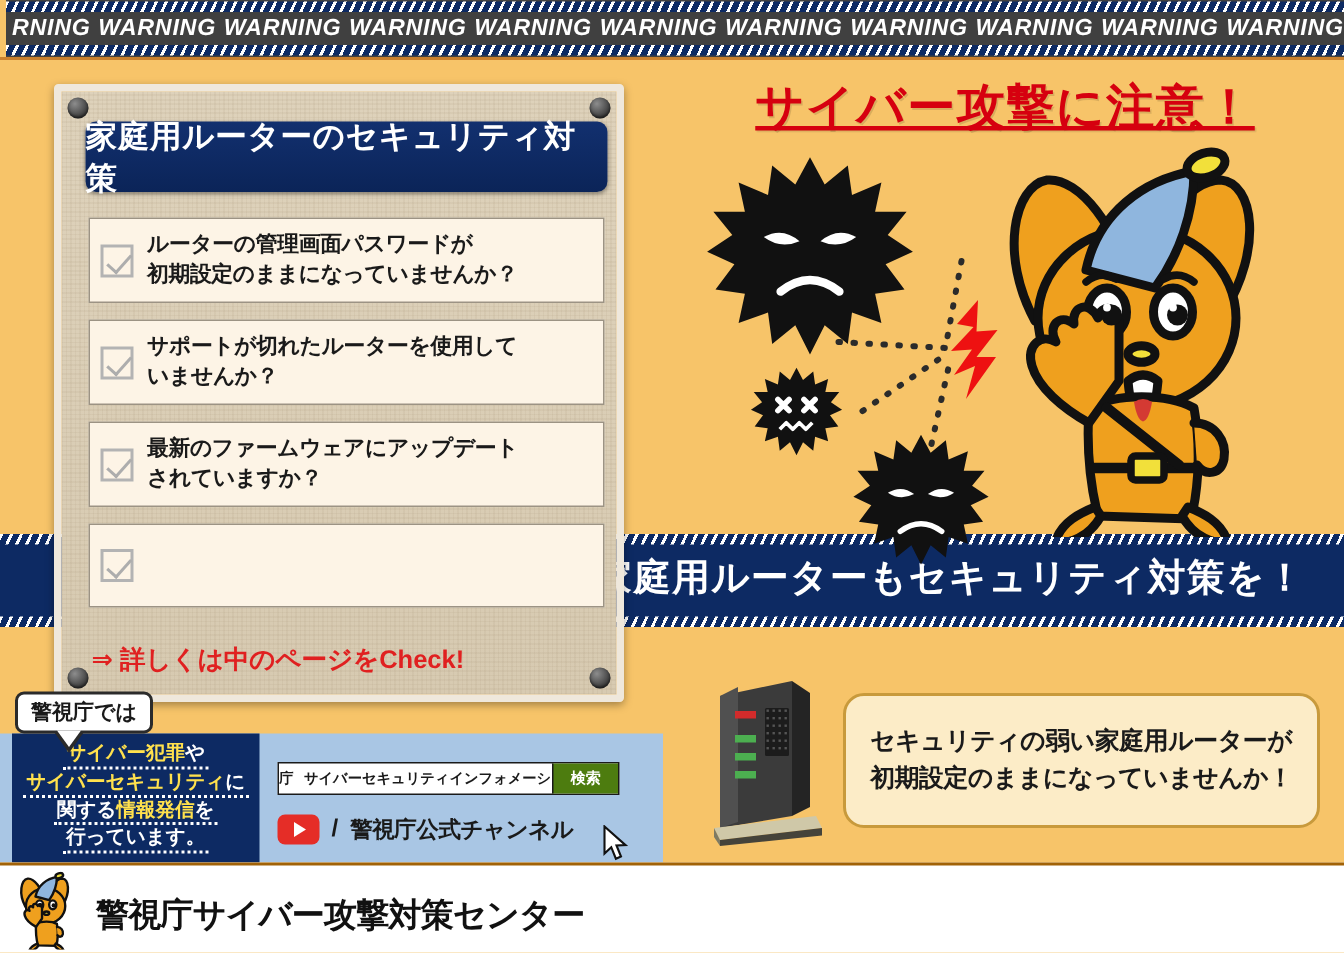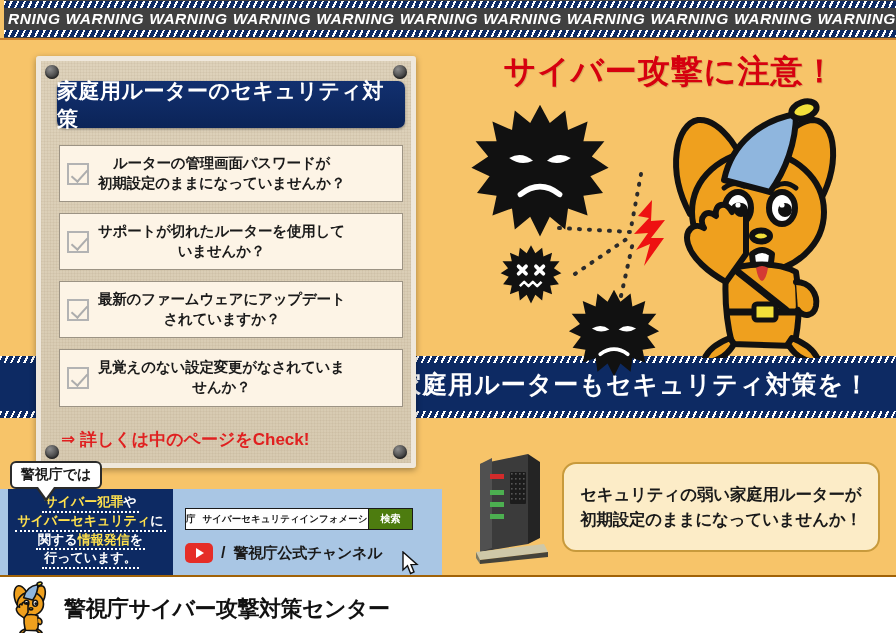--- a/index.html
+++ b/index.html
@@ -88,21 +88,20 @@
   .check-list {
     position: absolute; left: 18px; top: 84px; width: 344px;
     display: flex; flex-direction: column; gap: 11px;
   }
   .check-item {
     display: flex; align-items: center; gap: 9px;
     background: #fdf4e6;
     border: 1.5px solid #9c9384;
     padding: 8px 0 8px 7px;
     min-height: 56px;
-    text-align: center;
   }
   .checkbox {
     flex: 0 0 auto; width: 22px; height: 22px;
     border: 2px solid #b3b3b3; background: #fdf4e6;
     position: relative;
   }
   .checkbox::after {
     content: ""; position: absolute;
     left: 6px; top: 1px; width: 7px; height: 14px;
     border: solid #adadad; border-width: 0 2.5px 2.5px 0;
@@ -118,20 +117,21 @@
     color: #e02020; font-size: 17px; font-weight: bold;
     letter-spacing: 0px;
   }
 
   
   .headline {
     position: absolute; left: 452px; top: 50px; width: 436px;
     text-align: center; color: #d6000f;
     font-size: 32px; font-weight: bold; letter-spacing: 1px;
     text-shadow: 1px 1px 0 rgba(0,0,0,.12);
+    text-decoration: underline;
   }
 
   
   .virus { position: absolute; }
   .virus svg { display: block; }
   .virus-big   { left: 470px; top: 102px; }
   .virus-small { left: 500px; top: 244px; }
   .virus-mid   { left: 568px; top: 288px; }
   .zap { position: absolute; left: 632px; top: 200px; }
   .dots { position: absolute; left: 545px; top: 170px; }
@@ -374,21 +374,20 @@
         <div class="check-item">
           <div class="checkbox"></div>
           <div class="check-text"><span>サポートが切れたルーターを使用して</span><br><span>いませんか？</span></div>
         </div>
         <div class="check-item">
           <div class="checkbox"></div>
           <div class="check-text"><span>最新のファームウェアにアップデート</span><br><span>されていますか？</span></div>
         </div>
         <div class="check-item">
           <div class="checkbox"></div>
-          <div class="check-text"><span>見覚えのない設定変更がなされていま</span><br><span>せんか？</span></div>
         </div>
       </div>
 
     <div class="board-footer">⇒ 詳しくは中のページをCheck!</div>
   </div>
 
   <div class="router">
     <svg width="86" height="116" viewBox="0 0 86 116">
       <polygon points="14,16 62,6 62,96 14,104" fill="#3b3b3b"></polygon>
       <polygon points="62,6 74,14 74,90 62,96" fill="#242424"></polygon>

